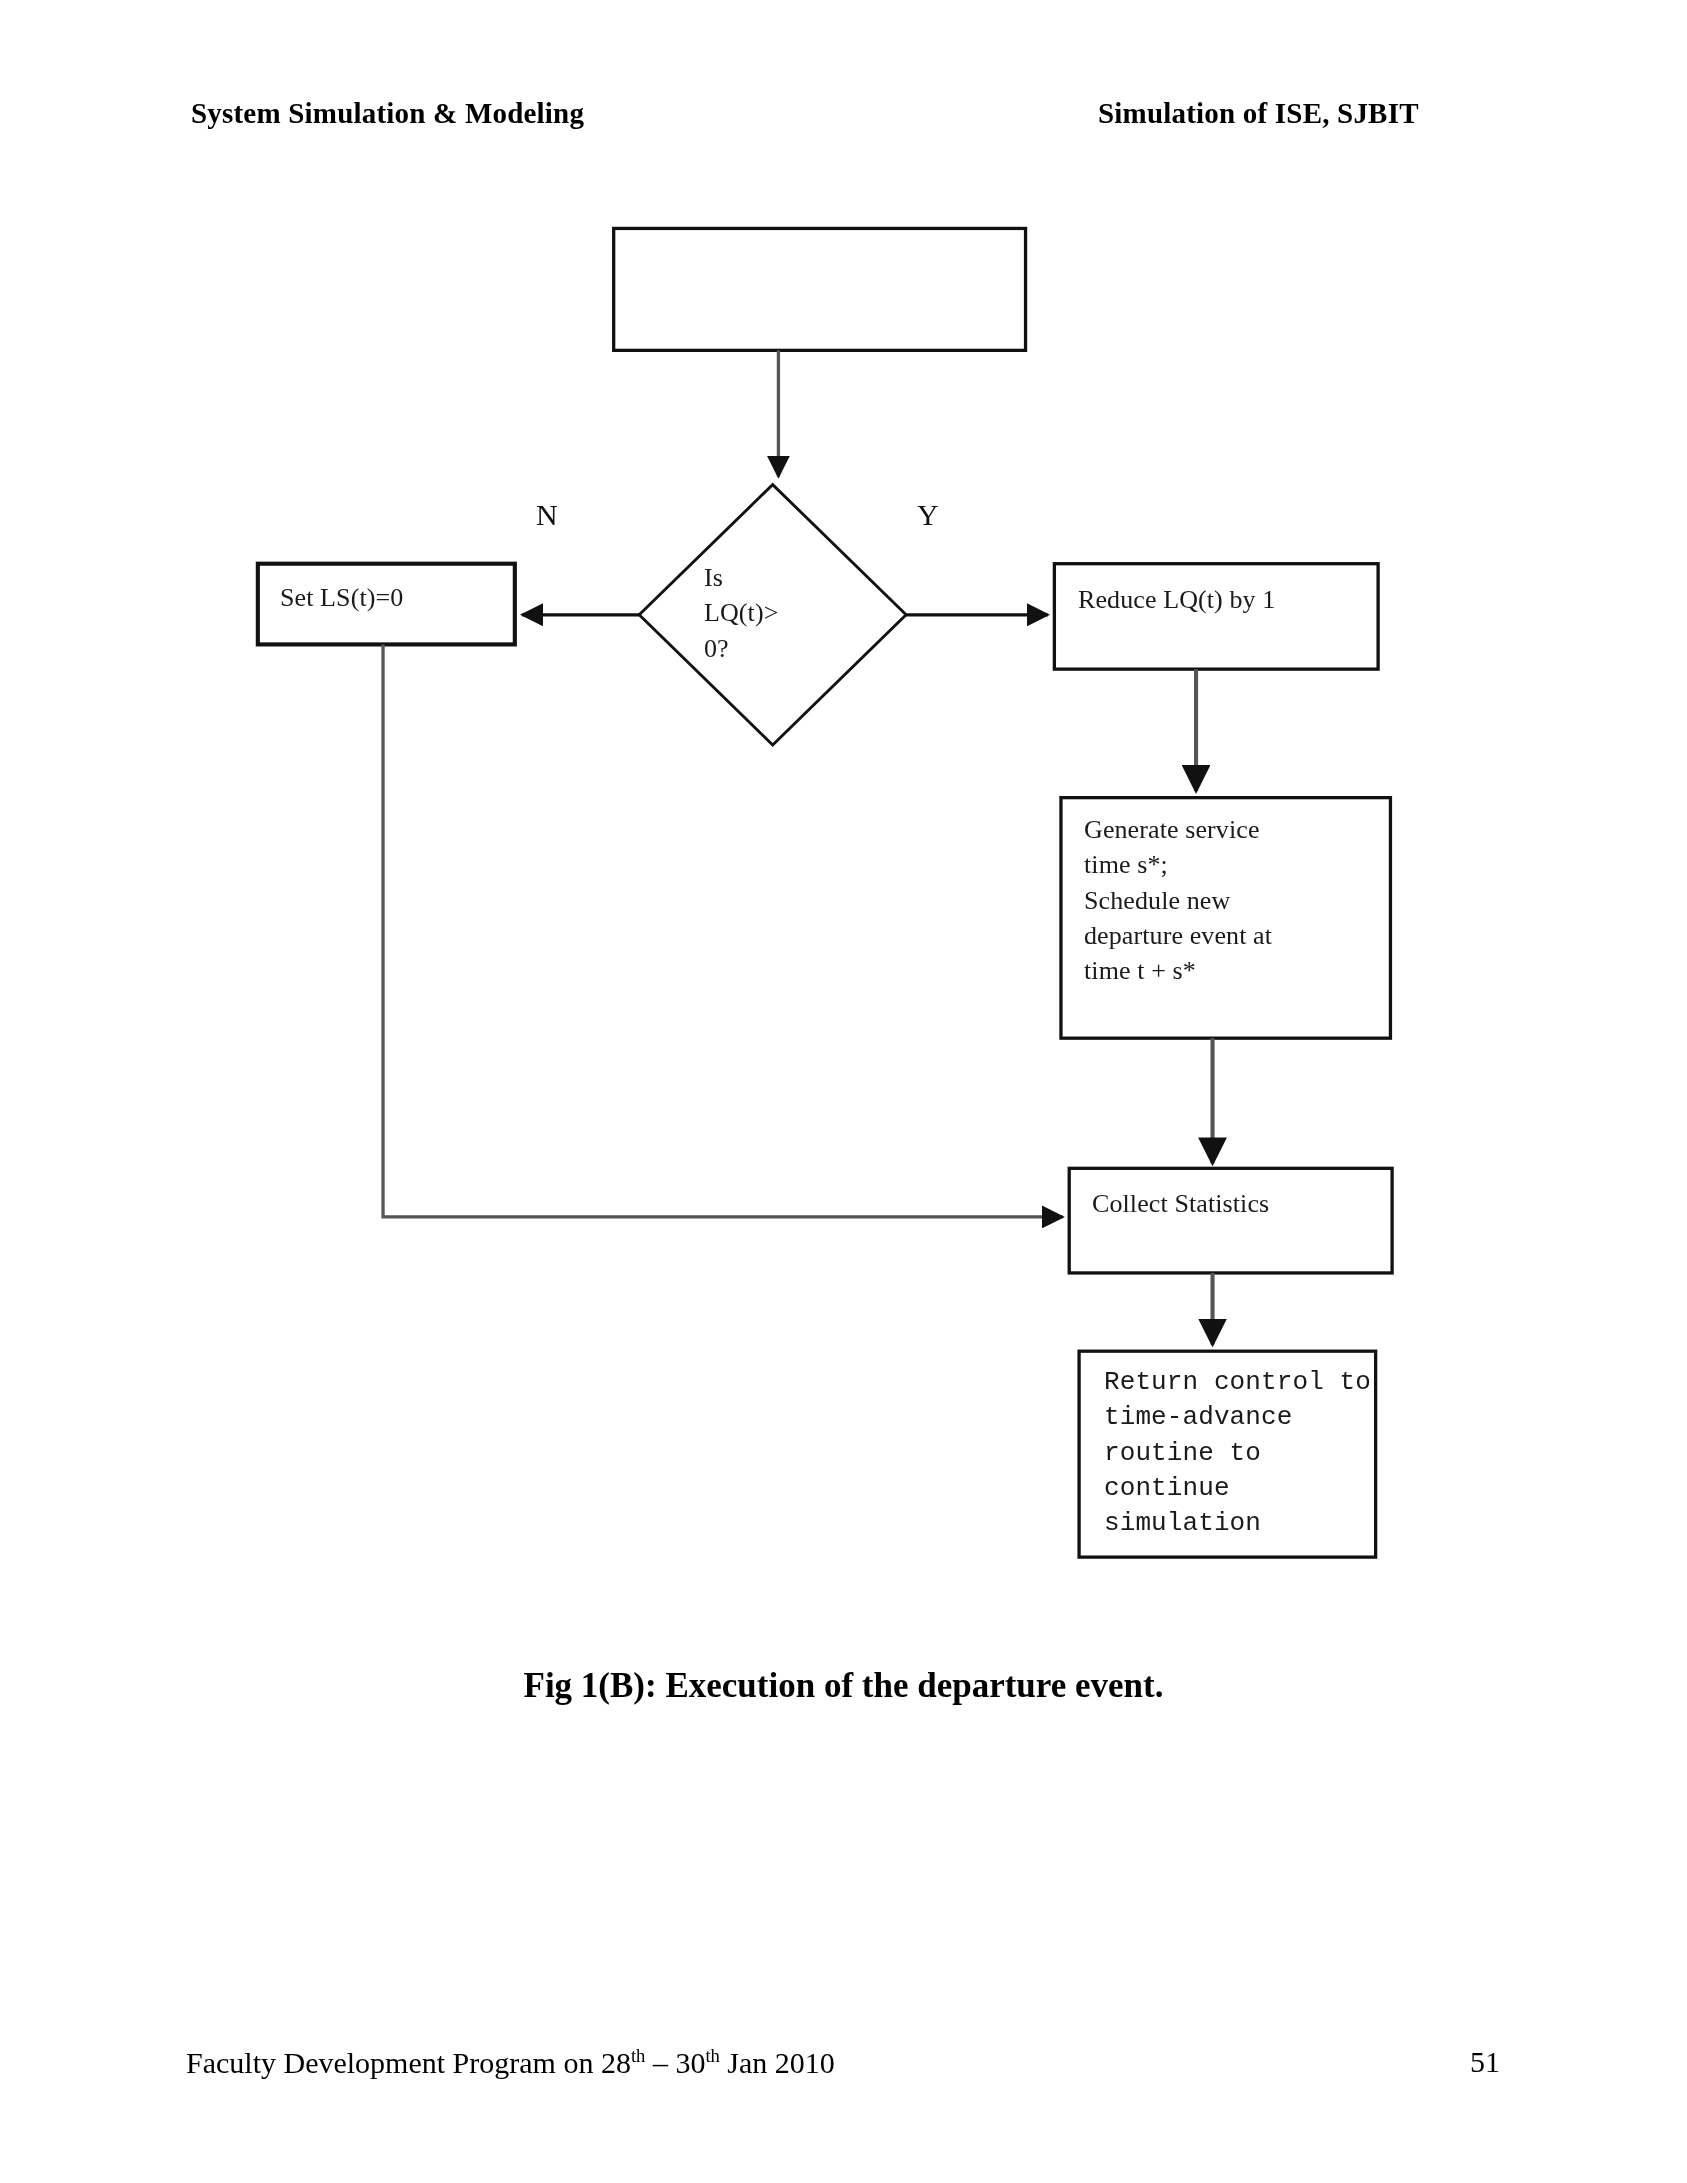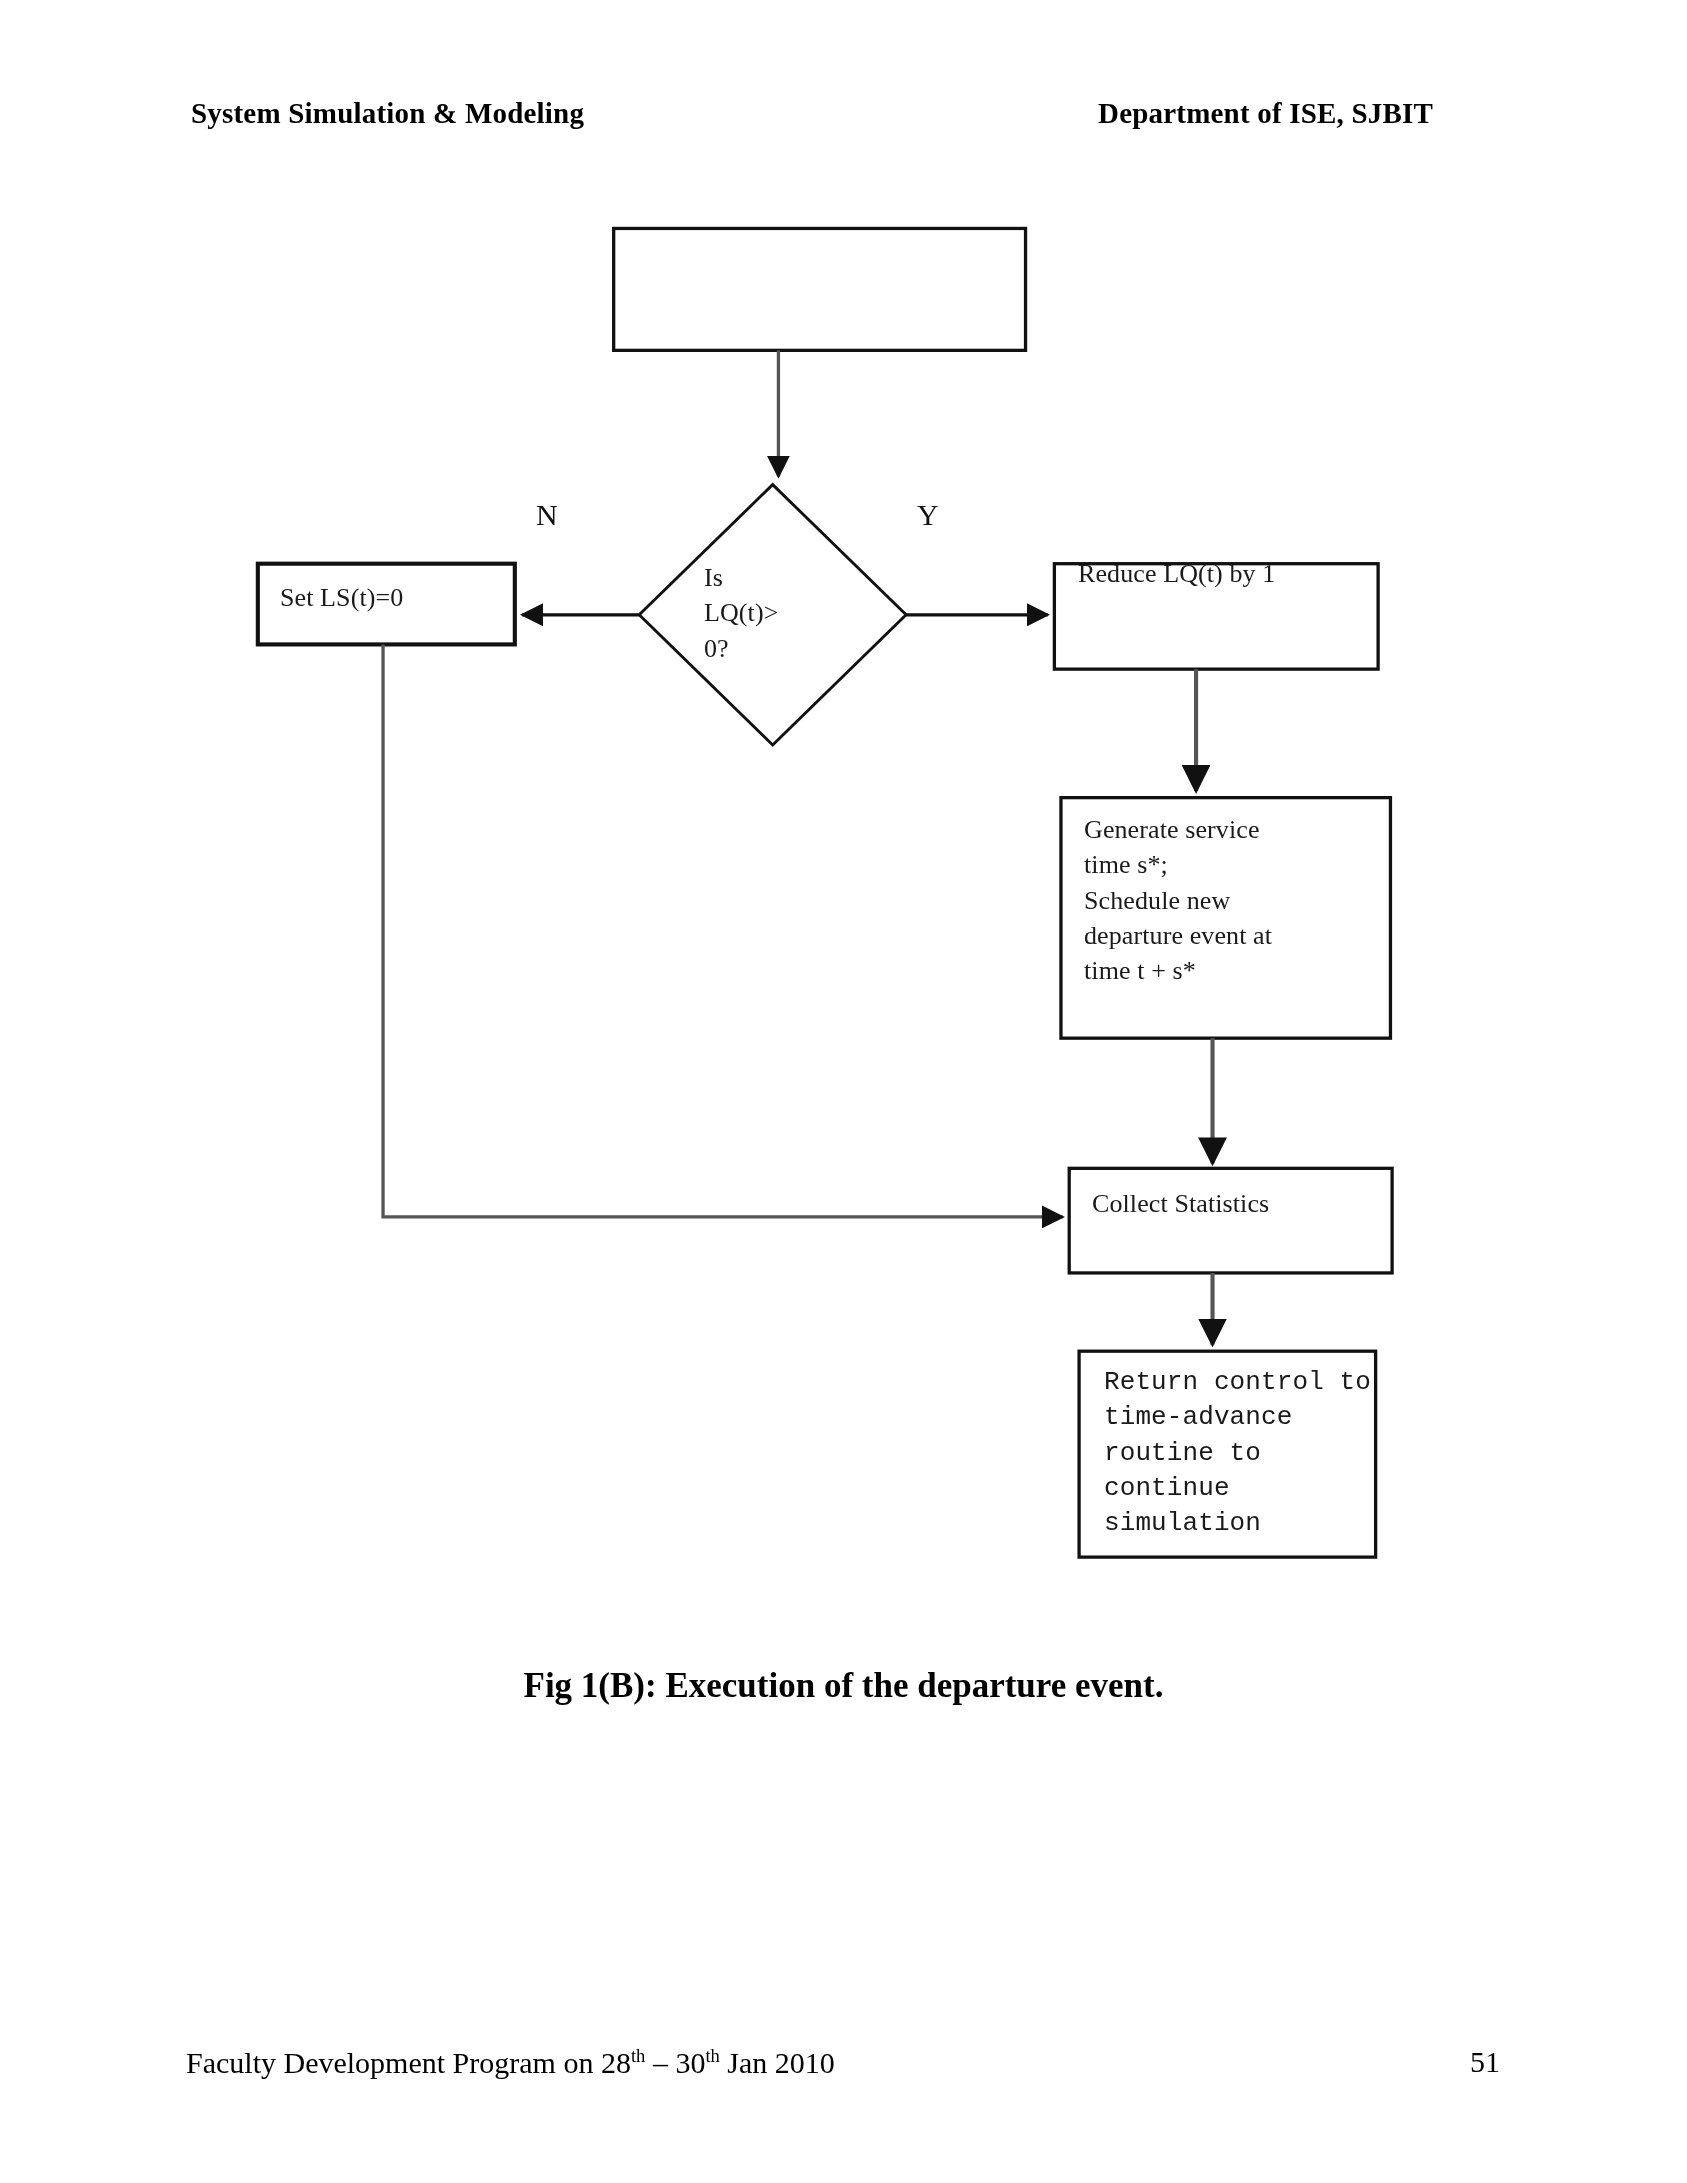--- a/index.html
+++ b/index.html
@@ -77,21 +77,21 @@
   #ftr-left  { left: 186px; }
   #ftr-right { left: 1470px; }
   .sup { font-size: 0.62em; vertical-align: super; }
 </style>
 </head>
 <body>
 
 <div id="page">
 
   <div class="hdr" id="hdr-left">System Simulation &amp; Modeling</div>
-  <div class="hdr" id="hdr-right">Department of ISE, SJBIT</div>
+  <div class="hdr" id="hdr-right">Simulation of ISE, SJBIT</div>
 
   <div id="flow">
 
     <svg width="1687" height="1648" viewBox="0 0 2048 2000">
       <defs>
         <marker id="ah" viewBox="0 0 10 10" refX="9" refY="5" markerWidth="7" markerHeight="7" orient="auto-start-reverse">
           <path d="M 0 0 L 10 5 L 0 10 z" fill="#111111"></path>
         </marker>
       </defs>
 
@@ -124,21 +124,21 @@
       <rect x="1310" y="1640" width="360" height="250" fill="#ffffff" stroke="#111111" stroke-width="4"></rect>
     </svg>
 
 
     <div class="node-text" style="left:704px; top:560px; width:148px;">Is
 LQ(t)&gt;
 0?</div>
 
     <div class="node-text" style="left:280px; top:580px; width:231px;">Set LS(t)=0</div>
 
-    <div class="node-text" style="left:1078px; top:556px; width:305px;">Reduce LQ(t) by 1</div>
+    <div class="node-text" style="left:1078px; top:582px; width:305px;">Reduce LQ(t) by 1</div>
 
     <div class="node-text" style="left:1084px; top:812px; width:313px;">Generate service
 time s*;
 Schedule new
 departure event at
 time t + s*</div>
 
     <div class="node-text" style="left:1092px; top:1186px; width:305px;">Collect Statistics</div>
 
     <div class="node-text" style="left:1104px; top:1365px; width:288px;font-family:Liberation Mono, monospace;">Return control to

